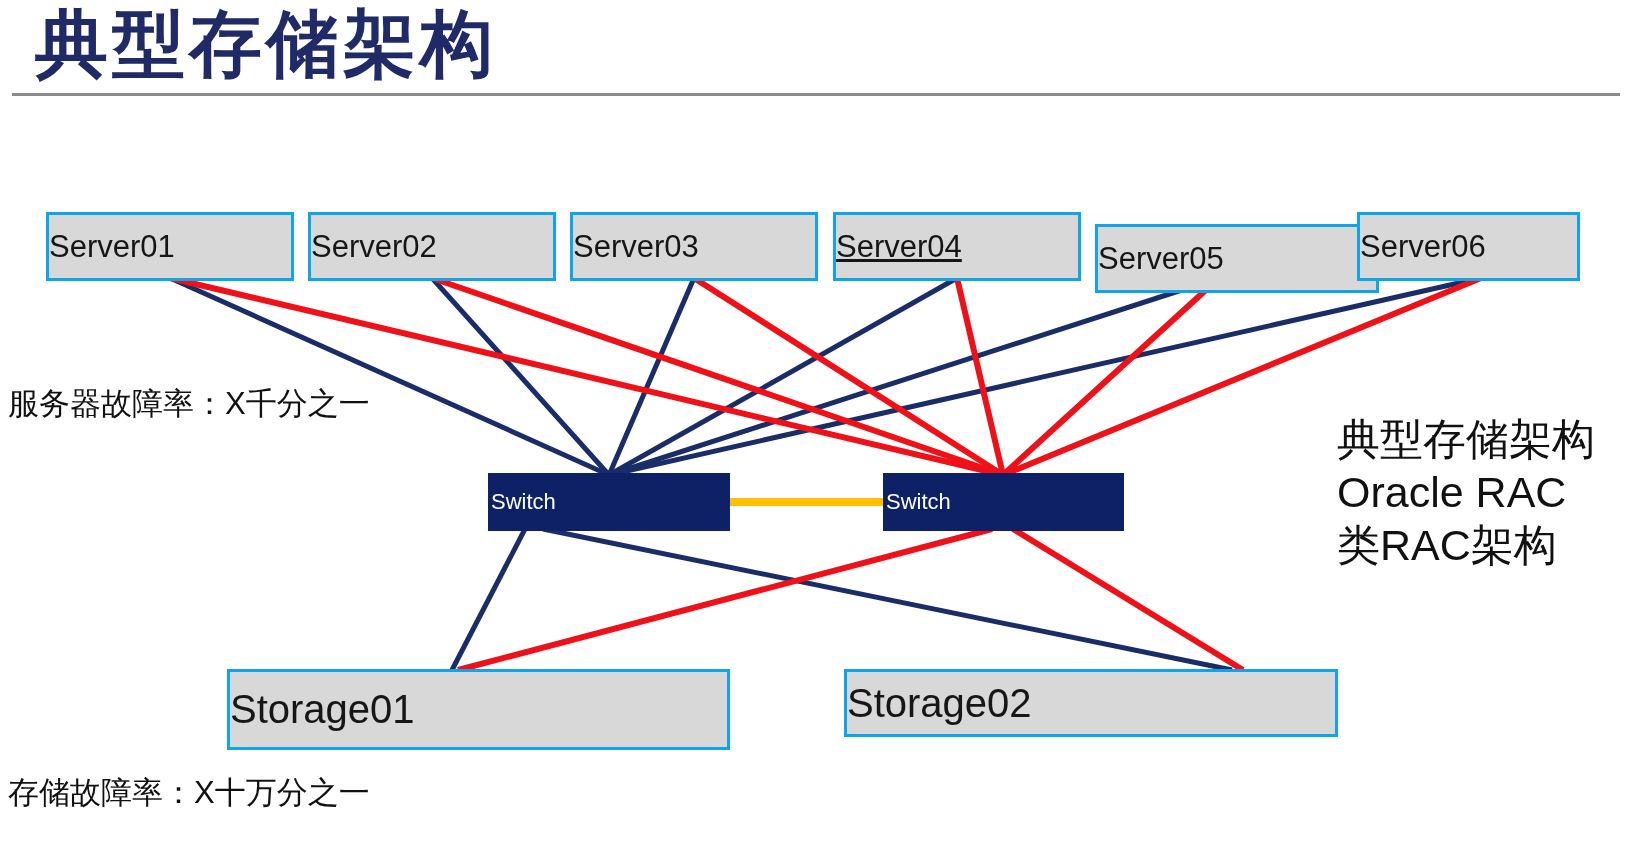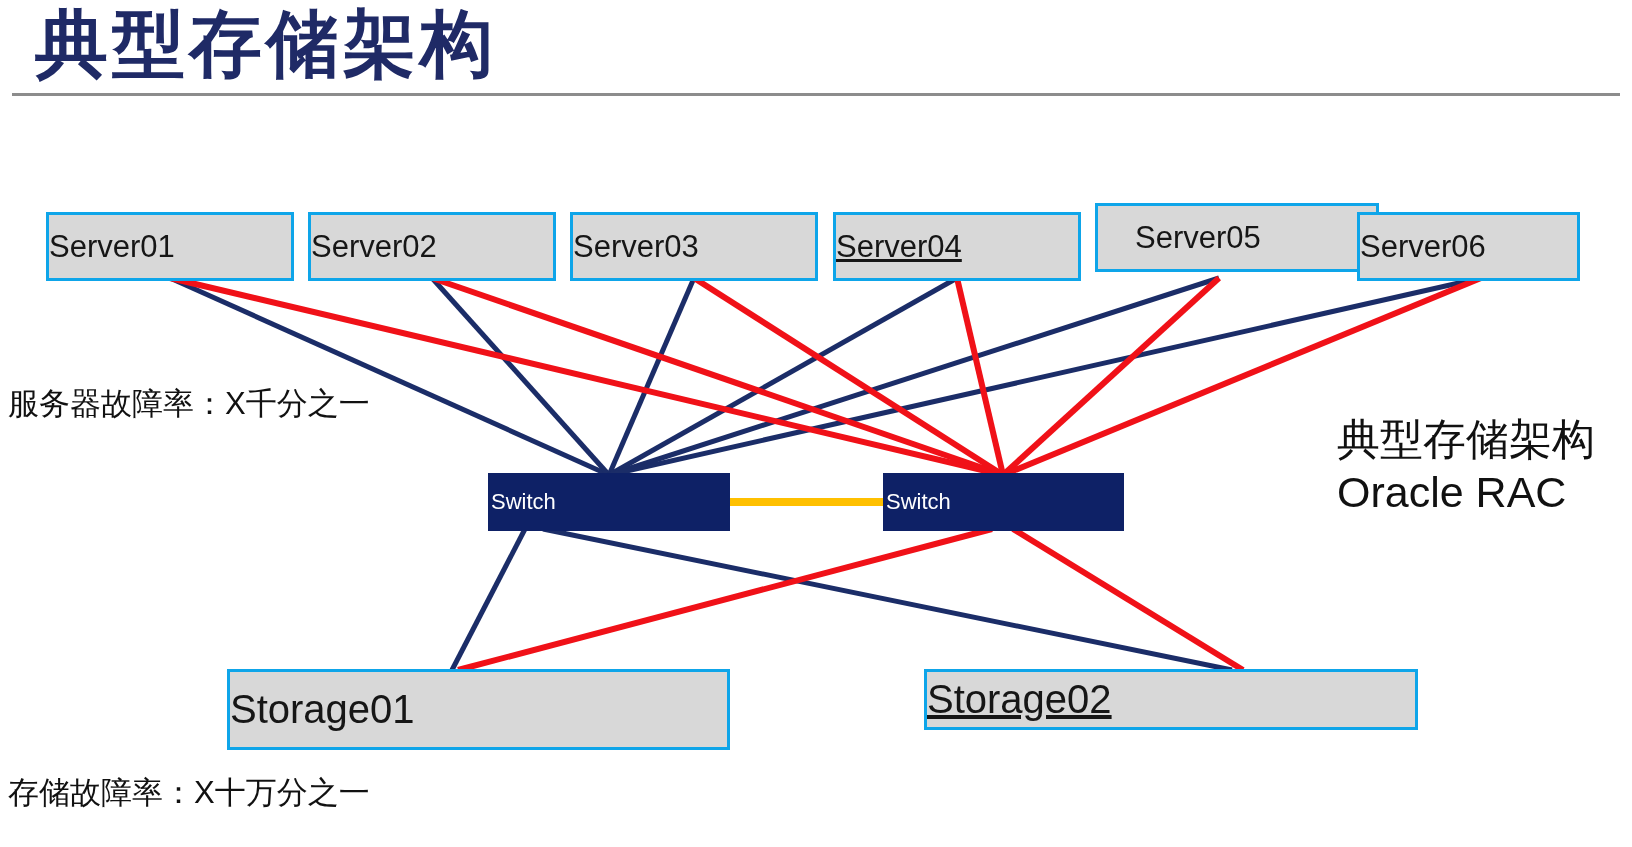--- a/index.html
+++ b/index.html
@@ -65,42 +65,43 @@
       </div>
       <div class="node server" style="left: 308px; top: 212px; width: 248px; height: 69px;">
         <span>Server02</span>
       </div>
       <div class="node server" style="left: 570px; top: 212px; width: 248px; height: 69px;">
         <span>Server03</span>
       </div>
       <div class="node server" style="left: 833px; top: 212px; width: 248px; height: 69px; text-decoration: underline;">
         <span>Server04</span>
       </div>
-      <div class="node server" style="left: 1095px; top: 203px; width: 284px; height: 69px; padding-left: 37px;">
+      <div class="node server" style="left: 1095px; top: 224px; width: 284px; height: 69px;">
         <span>Server05</span>
       </div>
       <div class="node server" style="left: 1357px; top: 212px; width: 223px; height: 69px;">
         <span>Server06</span>
       </div>
       <div class="node switch" style="left: 488px; top: 473px; width: 242px; height: 58px;">
         <span>Switch</span>
       </div>
       <div class="node switch" style="left: 883px; top: 473px; width: 241px; height: 58px;">
         <span>Switch</span>
       </div>
       <div class="node storage" style="left: 227px; top: 669px; width: 503px; height: 81px;">
         <span>Storage01</span>
       </div>
-      <div class="node storage" style="left: 924px; top: 669px; width: 494px; height: 61px; text-decoration: underline;">
+      <div class="node storage" style="left: 844px; top: 669px; width: 494px; height: 68px;">
         <span>Storage02</span>
       </div>
     </div>
 
   <div class="rate-label rate-server">服务器故障率：X千分之一</div>
 
   <div class="rate-label rate-storage">存储故障率：X十万分之一</div>
 
   <div class="side-note">
       <div>典型存储架构</div>
       <div>Oracle RAC</div>
+      <div>类RAC架构</div>
     </div>
 
 </div>
 
 </body></html>

